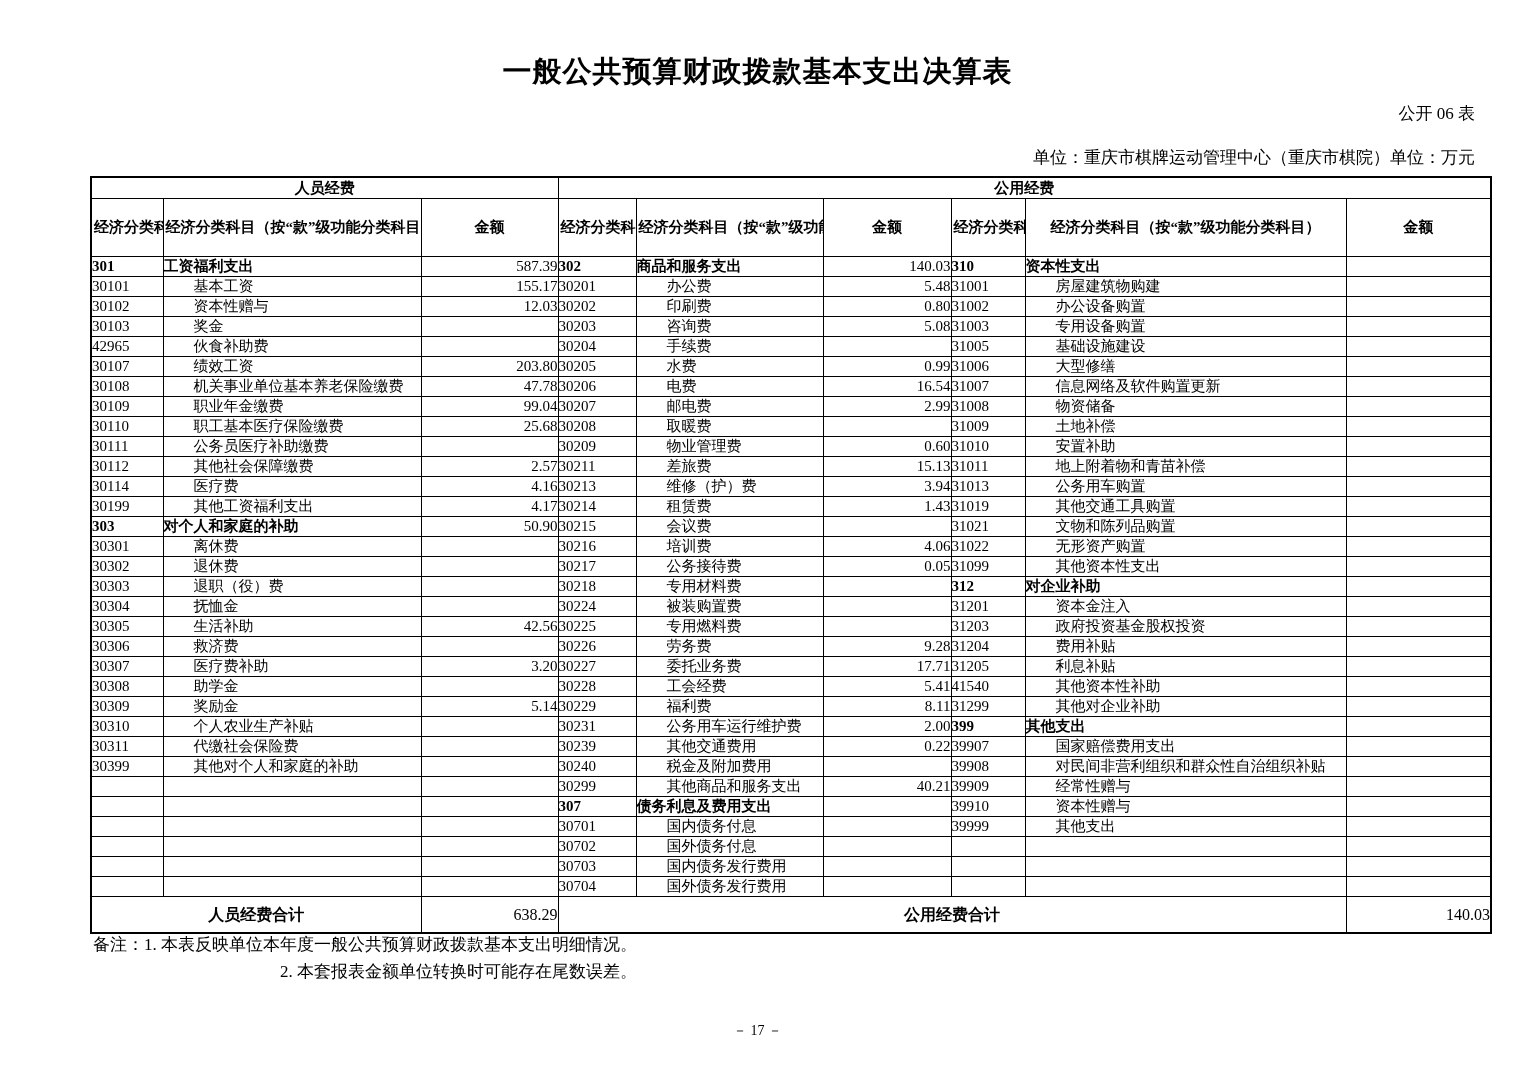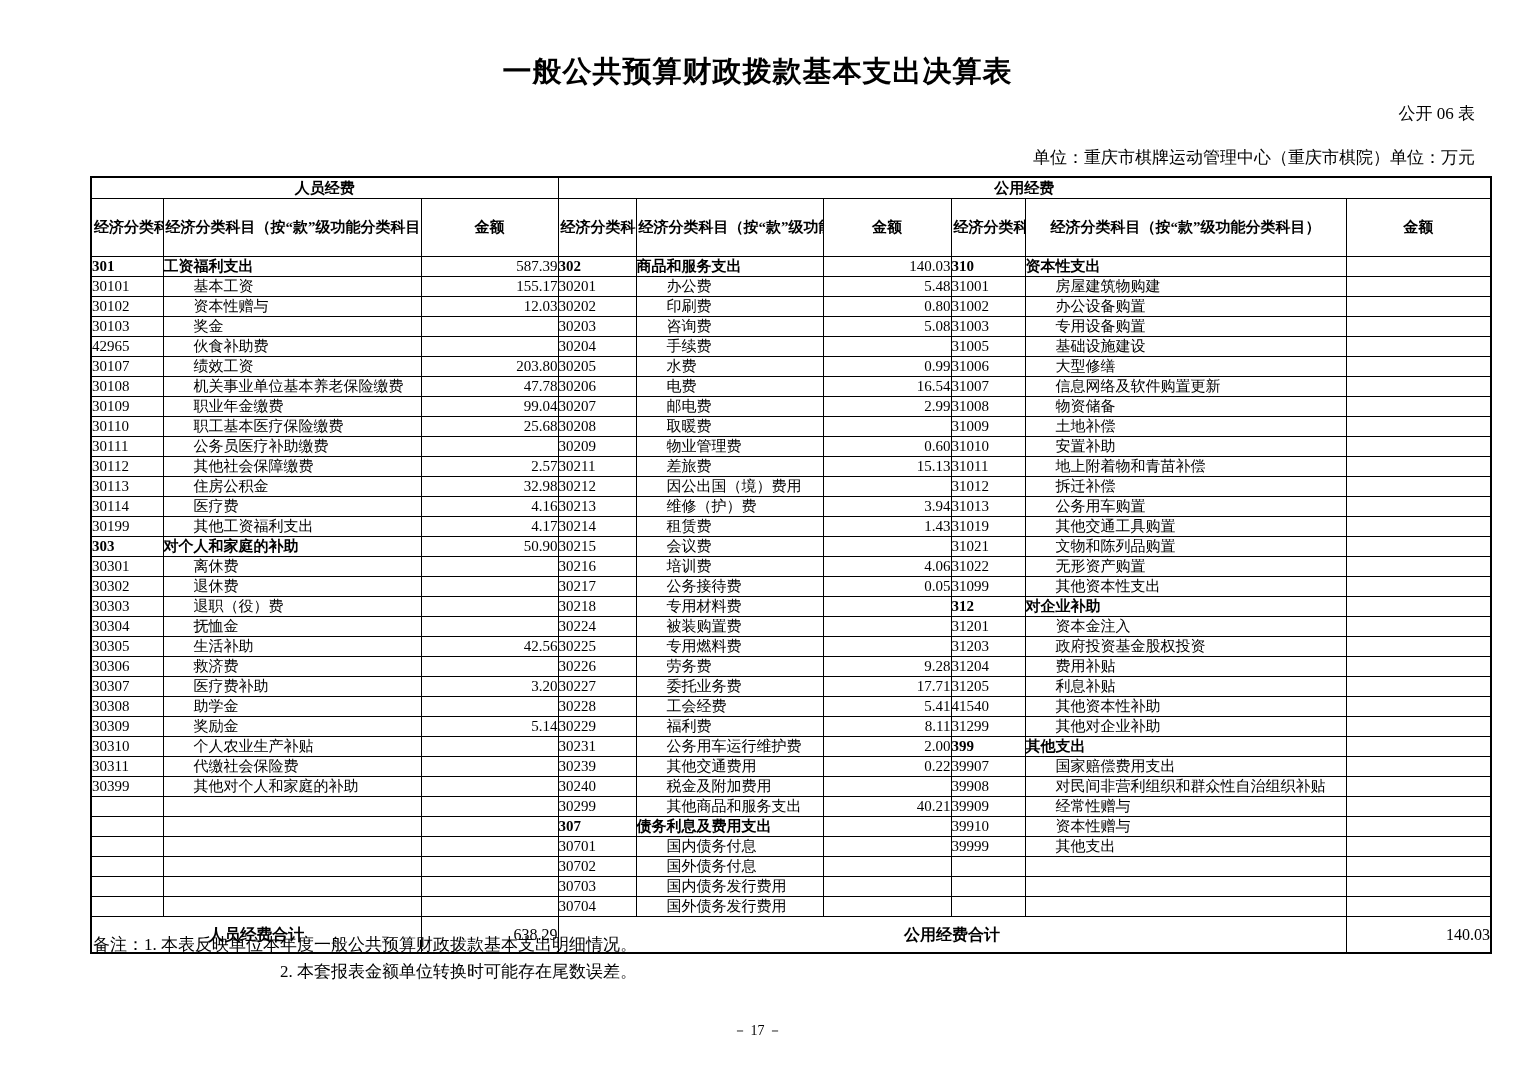--- a/index.html
+++ b/index.html
@@ -206,31 +206,20 @@
         <td class="name sub">其他社会保障缴费</td>
         <td class="amount">2.57</td>
         <td class="code">30211</td>
         <td class="name sub">差旅费</td>
         <td class="amount">15.13</td>
         <td class="code">31011</td>
         <td class="name sub">地上附着物和青苗补偿</td>
         <td class="amount"></td>
       </tr>
       <tr>
-        <td class="code">30113</td>
-        <td class="name sub">住房公积金</td>
-        <td class="amount">32.98</td>
-        <td class="code">30212</td>
-        <td class="name sub">因公出国（境）费用</td>
-        <td class="amount"></td>
-        <td class="code">31012</td>
-        <td class="name sub">拆迁补偿</td>
-        <td class="amount"></td>
-      </tr>
-      <tr>
         <td class="code">30114</td>
         <td class="name sub">医疗费</td>
         <td class="amount">4.16</td>
         <td class="code">30213</td>
         <td class="name sub">维修（护）费</td>
         <td class="amount">3.94</td>
         <td class="code">31013</td>
         <td class="name sub">公务用车购置</td>
         <td class="amount"></td>
       </tr>

